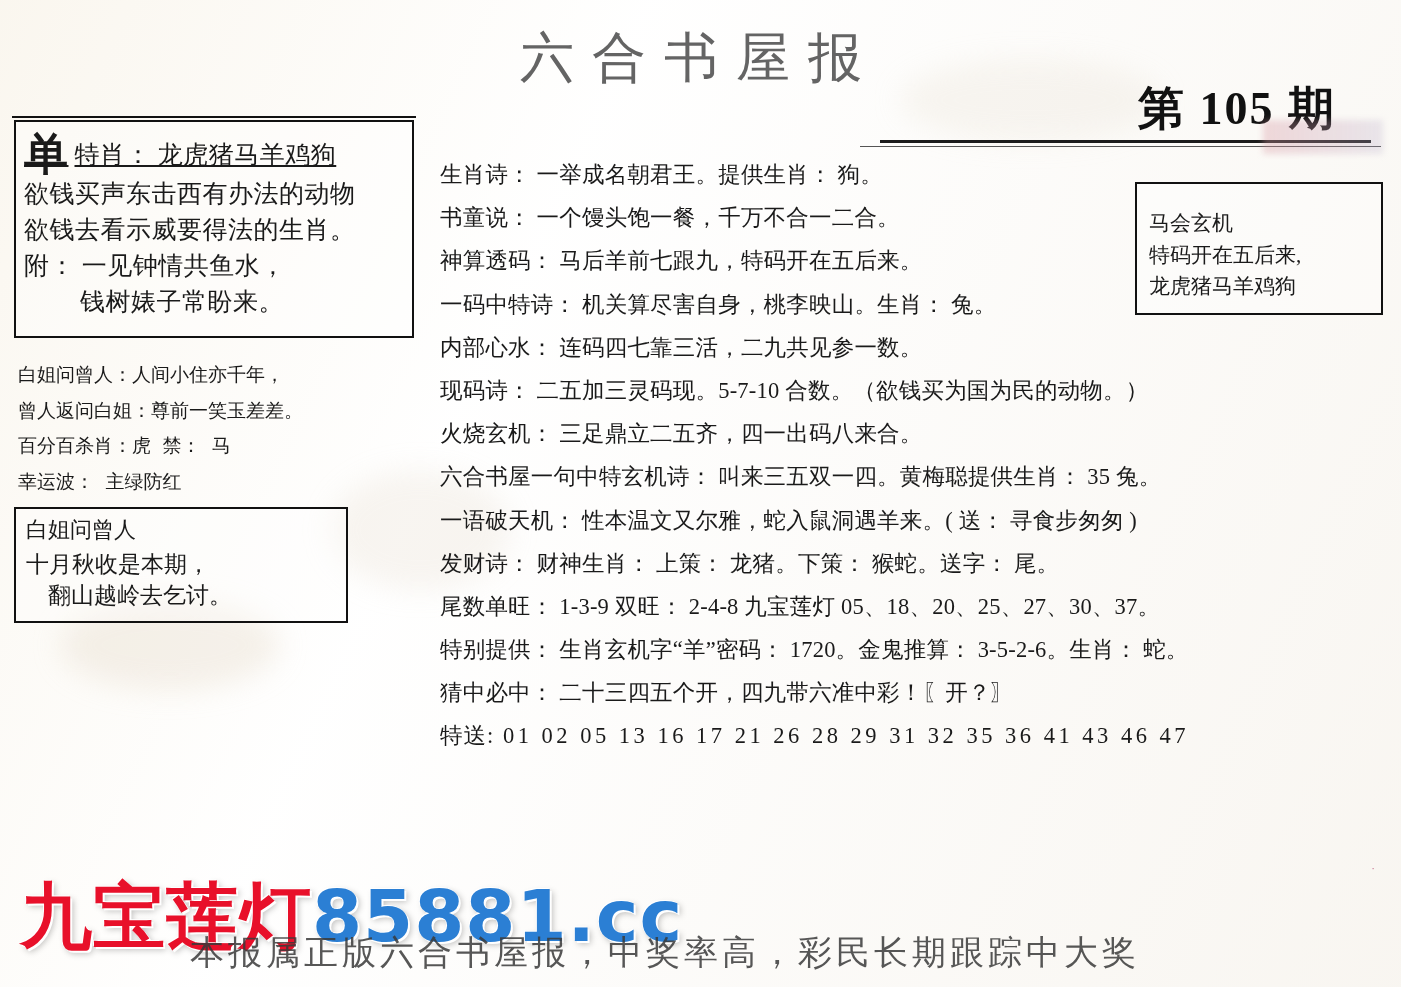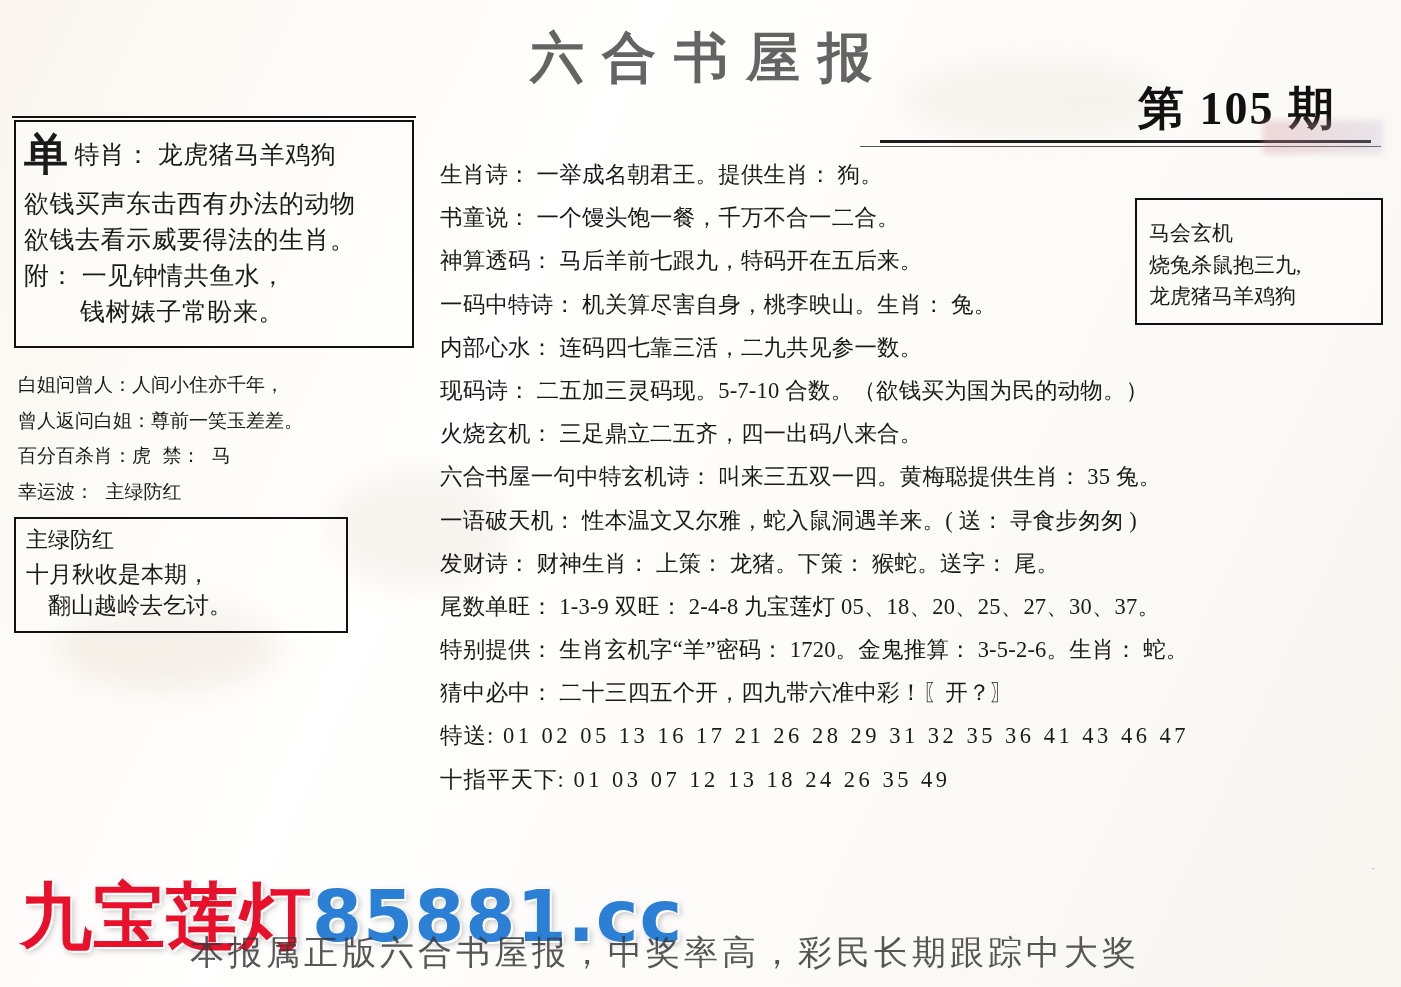--- a/index.html
+++ b/index.html
@@ -30,26 +30,25 @@
     pointer-events: none;
   }
 
   
   .masthead-title {
     position: absolute;
     left: 520px;
     top: 22px;
     font-size: 54px;
     letter-spacing: 18px;
-    font-weight: bold;
+    font-weight: normal;
     color: #4a4a4a;
     font-family: "DejaVu Serif", serif;
     opacity: 0.85;
     white-space: nowrap;
-    margin-left: 10px;
   }
   .issue {
     position: absolute;
     right: 65px;
     top: 78px;
     font-size: 46px;
     font-weight: bold;
     letter-spacing: 2px;
     color: #111;
     white-space: nowrap;
@@ -109,21 +108,22 @@
     font-family: "DejaVu Serif", serif;
   }
   .lead-line {
     font-size: 25px;
     line-height: 1.28;
     letter-spacing: 0.5px;
     margin: 0 0 4px 0;
     white-space: nowrap;
   }
   .lead-line.first {
-    margin-bottom: 12px;
+    margin-bottom: 2px;
+    text-decoration: underline;
   }
   .lead-line.indent {
     padding-left: 56px;
   }
 
   .sub-lines {
     margin-top: 24px;
     padding-left: 4px;
     font-family: Liberation Mono, monospace;
   }
@@ -177,24 +177,24 @@
   }
   .row .numseq {
     font-family: "Liberation Serif", serif;
     letter-spacing: 3.5px;
   }
 
   
   .note-box {
     position: absolute;
     right: 18px;
-    top: 198px;
+    top: 182px;
     width: 222px;
     border: 2px solid #111;
-    padding: 18px 10px 10px 12px;
+    padding: 24px 10px 10px 12px;
     background: rgba(255,255,255,0.35);
   }
   .note-box .nl {
     font-size: 21px;
     line-height: 1.5;
     white-space: nowrap;
   }
 
   
   .watermark {
@@ -274,21 +274,21 @@
     </div>
 
     <div class="sub-lines">
       <div class="sub-line">白姐问曾人：人间小住亦千年，</div>
       <div class="sub-line">曾人返问白姐：尊前一笑玉差差。</div>
       <div class="sub-line">百分百杀肖：虎 禁： 马</div>
       <div class="sub-line">幸运波： 主绿防红</div>
     </div>
 
     <div class="box-inner">
-      <div class="t">主绿防红</div>
+      <div class="t">白姐问曾人</div>
       <div class="l">十月秋收是本期，</div>
       <div class="l ind">翻山越岭去乞讨。</div>
     </div>
   </div>
 
   <div class="main-col">
     <div class="row">生肖诗： 一举成名朝君王。提供生肖： 狗。</div>
     <div class="row">书童说： 一个馒头饱一餐，千万不合一二合。</div>
     <div class="row">神算透码： 马后羊前七跟九，特码开在五后来。</div>
     <div class="row">一码中特诗： 机关算尽害自身，桃李映山。生肖： 兔。</div>
@@ -299,29 +299,25 @@
     <div class="row">一语破天机： 性本温文又尔雅，蛇入鼠洞遇羊来。( 送： 寻食步匆匆 )</div>
     <div class="row">发财诗： 财神生肖： 上策： 龙猪。下策： 猴蛇。送字： 尾。</div>
     <div class="row">尾数单旺： 1-3-9 双旺： 2-4-8 九宝莲灯 05、18、20、25、27、30、37。</div>
     <div class="row">特别提供： 生肖玄机字“羊”密码： 1720。金鬼推算： 3-5-2-6。生肖： 蛇。</div>
     <div class="row">猜中必中： 二十三四五个开，四九带六准中彩！〖开？〗</div>
 
     <div class="row nums">
       <span class="label">特送:</span>
       <span class="numseq">01 02 05 13 16 17 21 26 28 29 31 32 35 36 41 43 46 47</span>
     </div>
-    <div class="row nums">
-      <span class="label">十指平天下:</span>
-      <span class="numseq">01 03 07 12 13 18 24 26 35 49</span>
-    </div>
   </div>
 
   <div class="note-box">
     <div class="nl">马会玄机</div>
-    <div class="nl">烧兔杀鼠抱三九,</div>
+    <div class="nl">特码开在五后来,</div>
     <div class="nl">龙虎猪马羊鸡狗</div>
   </div>
 
   <div class="watermark">
     <span class="wm-red">九宝莲灯</span><span class="wm-num">85881.cc</span>
   </div>
 
   <div class="footer footer-blur">本报属正版六合书屋报，中奖率高，彩民长期跟踪中大奖</div>
   <div class="tiny-mark">·</div>
 

